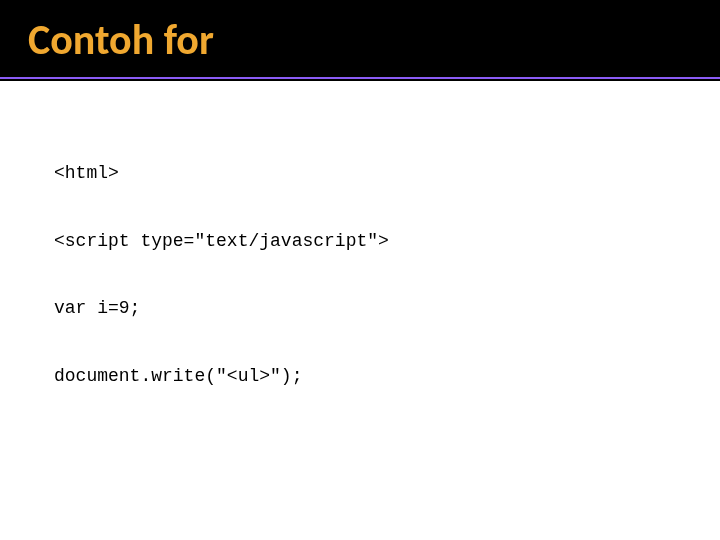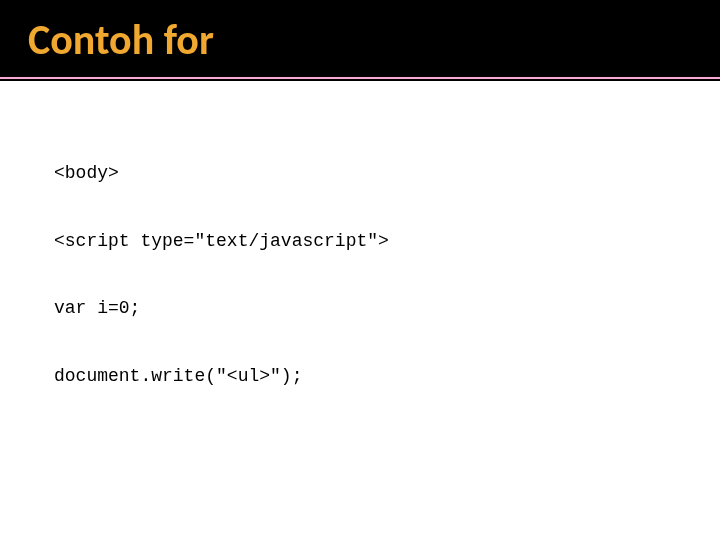--- a/index.html
+++ b/index.html
@@ -11,21 +11,21 @@
   .slide {
     width: 720px;
     height: 540px;
     position: relative;
     background: #ffffff;
   }
   .header {
     background: #000000;
     width: 100%;
     padding: 14px 0 12px 28px;
-    border-bottom: 2px solid #f9a8d4;
+    border-bottom: 2px solid #8b5cf6;
   }
   .title {
     color: #f0a830;
     font-size: 42px;
     font-weight: bold;
     font-family: "Calibri", Arial, sans-serif;
   }
   .divider {
     width: 100%;
     height: 2px;
@@ -45,23 +45,23 @@
 </head>
 <body>
 
 <div class="slide">
   <div class="header">
     <div class="title">Contoh for</div>
   </div>
   <div class="divider"></div>
   <div class="content">
     <div class="code">
-      <div>&lt;body&gt;</div>
+      <div>&lt;html&gt;</div>
       <div>&lt;script type="text/javascript"&gt;</div>
-      <div>var i=0;</div>
+      <div>var i=9;</div>
       <div>document.write("&lt;ul&gt;");</div>
       
       
       
       
       
       
       
     </div>
   </div>

